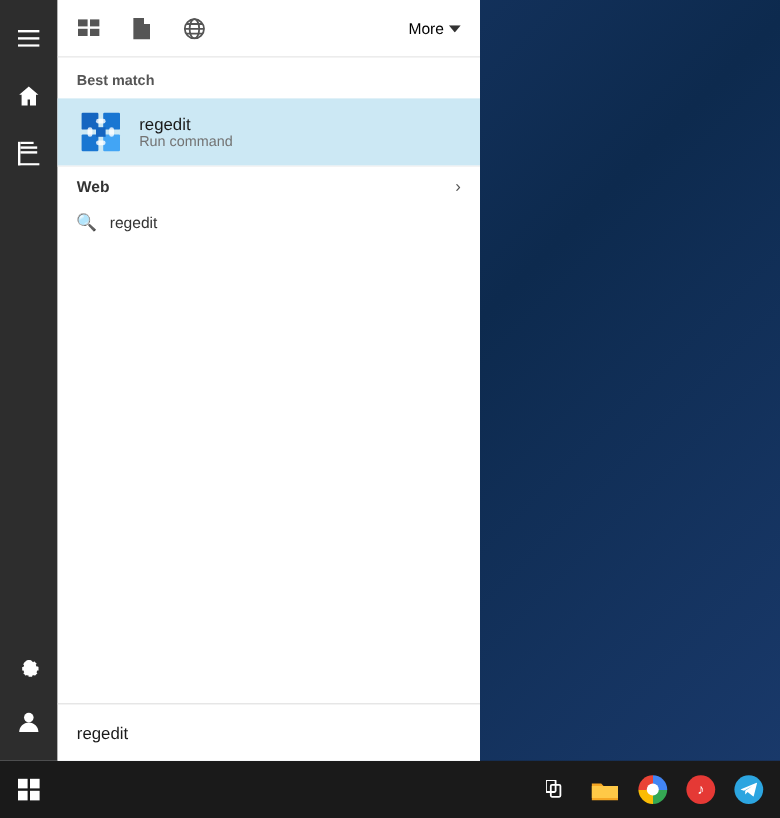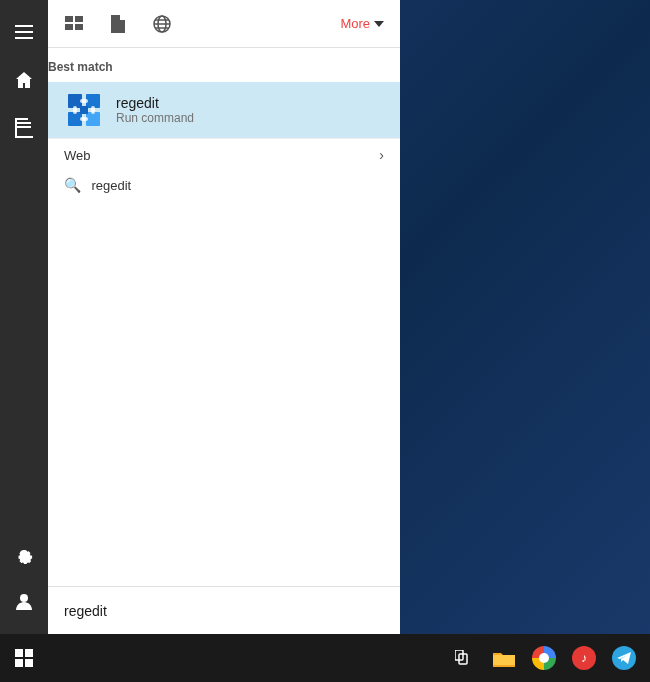--- a/index.html
+++ b/index.html
@@ -136,37 +136,37 @@
       color: #555;
     }
 
     .more-btn {
       margin-left: auto;
       display: flex;
       align-items: center;
       gap: 4px;
       cursor: pointer;
       font-size: 13px;
-      color: #ef4444;
+      color: #000000;
       padding: 4px 8px;
       border-radius: 4px;
     }
 
     
     .results-content {
       flex: 1;
       background: white;
       padding: 0;
     }
 
     .section-label {
       font-size: 12px;
       font-weight: 600;
       color: #555;
-      padding: 12px 16px 8px 0;
+      padding: 12px 16px 8px 16px;
     }
 
     .result-item {
       display: flex;
       align-items: center;
       padding: 8px 16px;
       cursor: pointer;
       gap: 12px;
     }
 
@@ -202,21 +202,21 @@
     .web-section {
       display: flex;
       align-items: center;
       padding: 8px 16px;
       cursor: pointer;
       border-top: 1px solid #f0f0f0;
     }
 
     .web-label {
       font-size: 13px;
-      font-weight: 400;
+      font-weight: 700;
       color: #333;
     }
 
     .web-chevron {
       margin-left: auto;
       color: #555;
       font-size: 14px;
     }
 
     .web-search-item {

